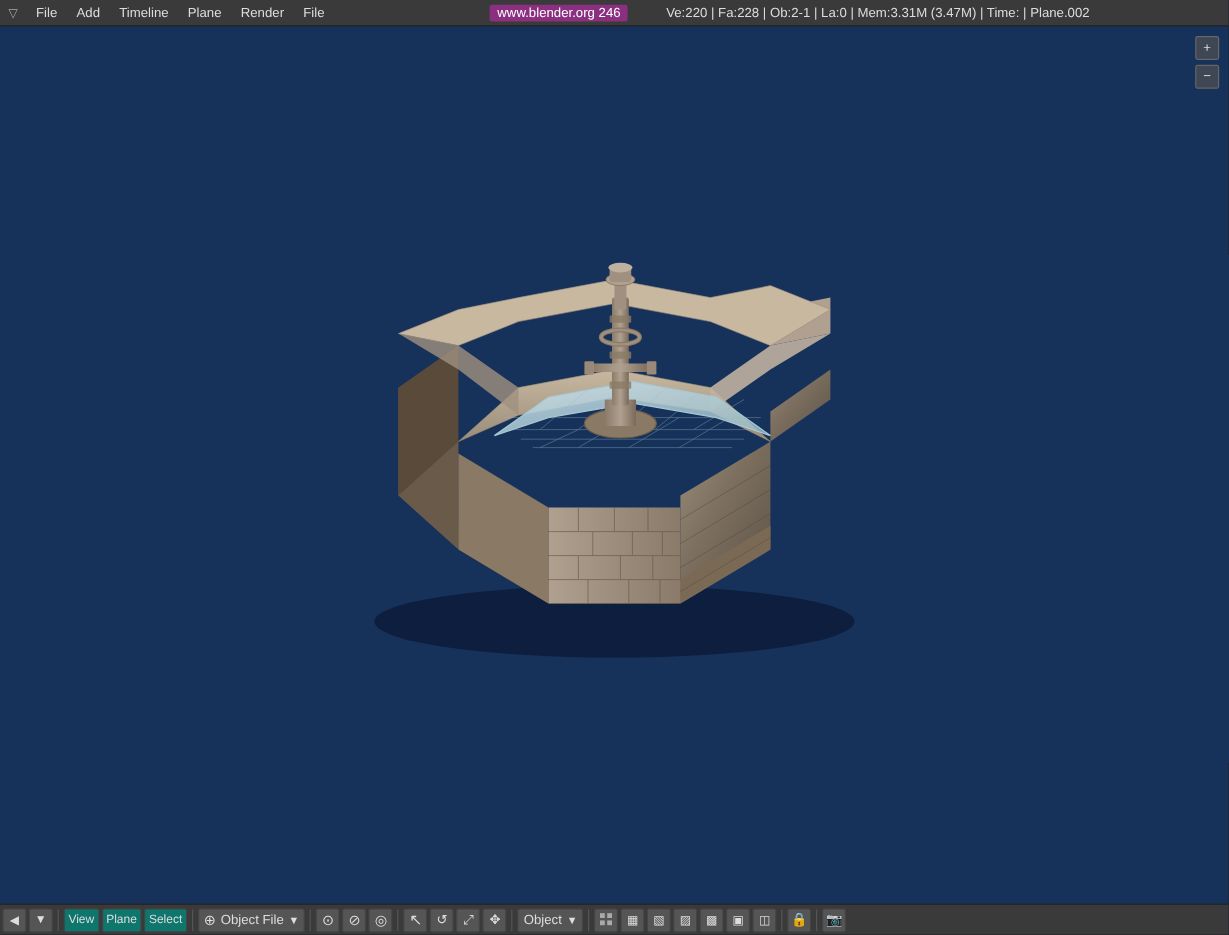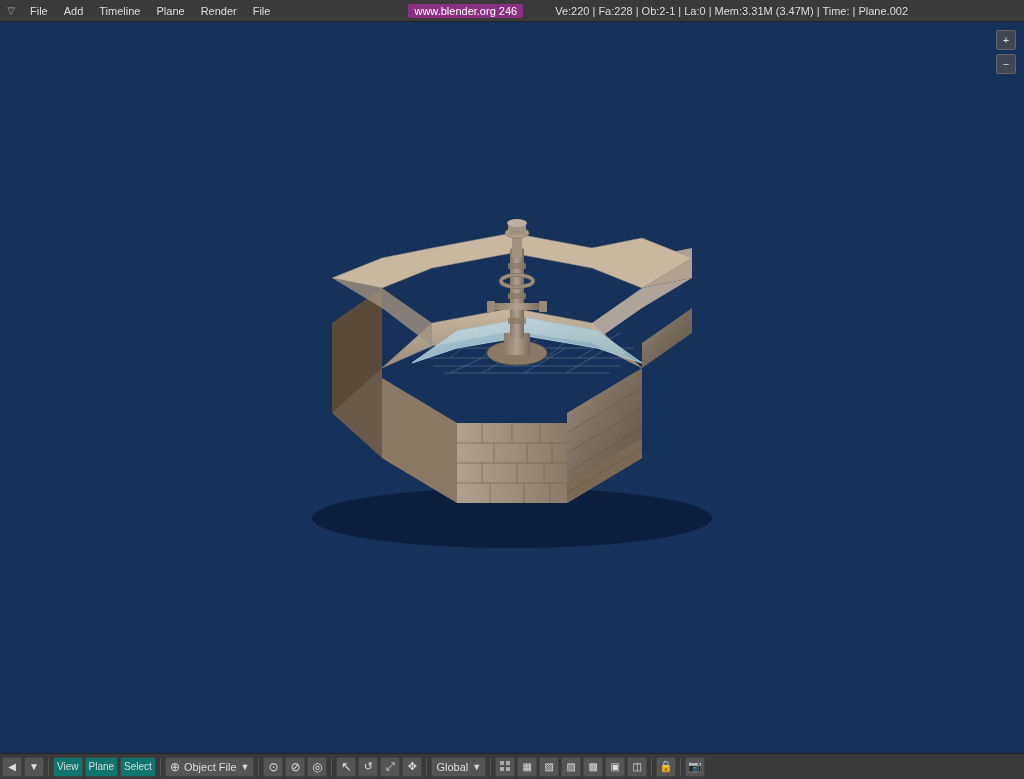--- a/index.html
+++ b/index.html
@@ -358,21 +358,21 @@
   <div class="toolbar-separator"></div>
 
   <div class="toolbar-icon-btn" style="font-size:13px;">↖</div>
   <div class="toolbar-icon-btn" style="font-size:11px;">↺</div>
   <div class="toolbar-icon-btn" style="font-size:11px;">⤢</div>
   <div class="toolbar-icon-btn" style="font-size:11px;">✥</div>
 
   <div class="toolbar-separator"></div>
 
   <div class="toolbar-dropdown">
-    <span>Global</span>
+    <span>Object</span>
     <span style="font-size:9px;">▼</span>
   </div>
 
   <div class="toolbar-separator"></div>
 
   <div class="toolbar-icon-btn">
     <div class="grid-icon">
       <div class="grid-cell"></div>
         <div class="grid-cell"></div>
       <div class="grid-cell"></div>

